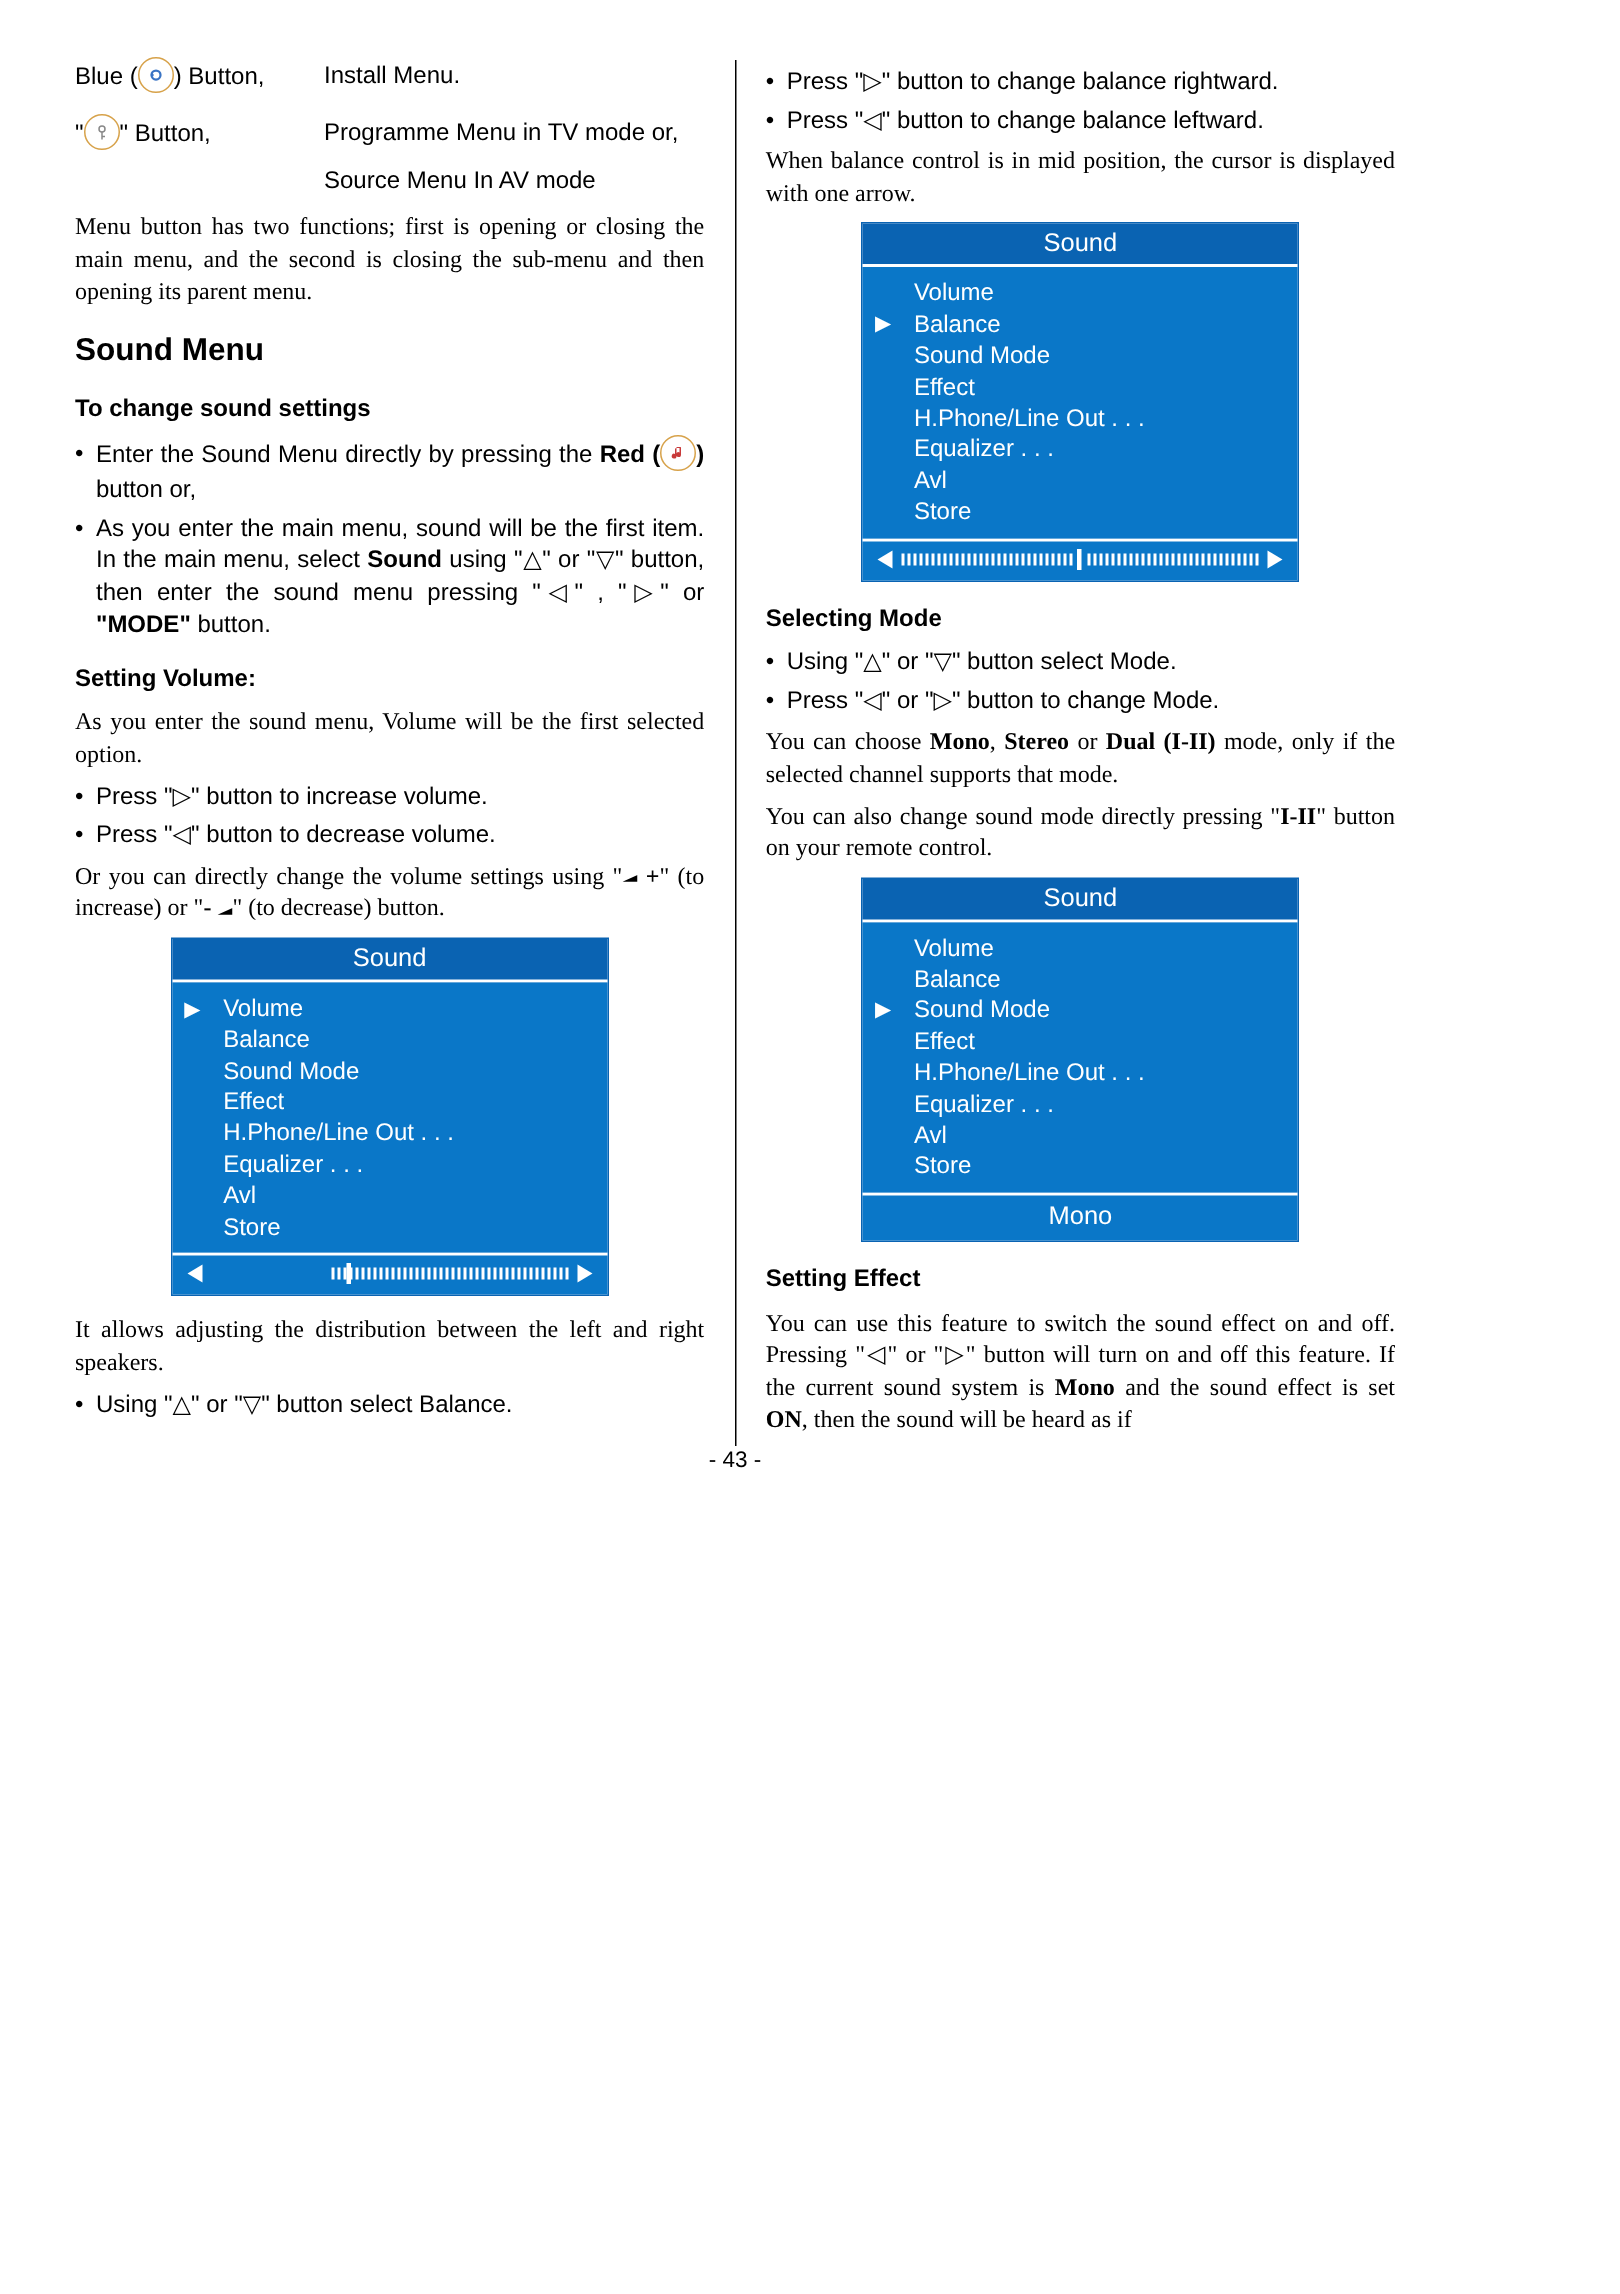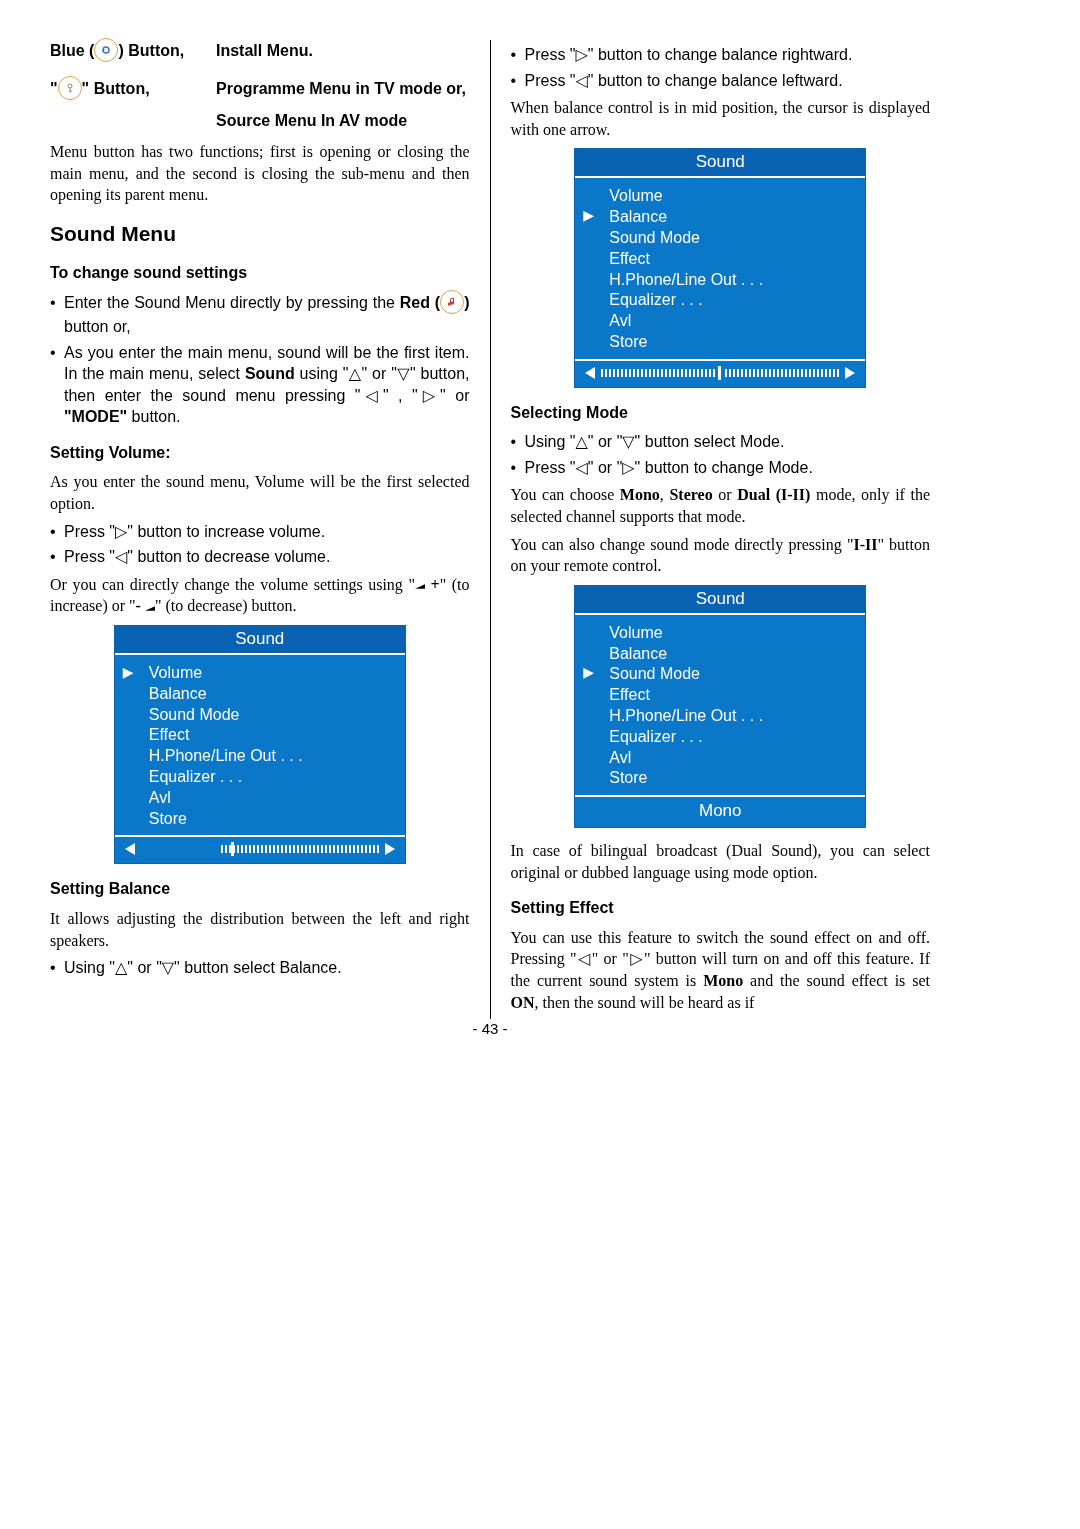--- a/index.html
+++ b/index.html
@@ -24,21 +24,21 @@
     width: 1px;
     background: #000;
     align-self: stretch;
   }
   .button-grid {
     display: grid;
     grid-template-columns: 150px 1fr;
     column-gap: 16px;
     row-gap: 14px;
     margin-bottom: 10px;
-    font-weight: bold;
+    font-weight: normal;
   }
   h2 {
     font-size: 21px;
     font-weight: bold;
     margin: 14px 0 0 0;
   }
   h3 {
     font-size: 16px;
     font-weight: bold;
     margin: 14px 0 8px 0;
@@ -308,21 +308,20 @@
               <div class="tick"></div>
               <div class="tick"></div>
               <div class="tick"></div>
           </div>
           <div class="slider-thumb" style="left:38%;"></div>
         </div>
         <div class="tri-right"></div>
       </div>
     </div>
 
-    <h3>Setting Balance</h3>
     <p>It allows adjusting the distribution between the left and right speakers.</p>
     <div class="bullet">
       <div class="dot">•</div>
         <div class="bt">Using "△" or "▽" button select Balance.</div>
     </div>
 
   </div>
 
   <div class="divider"></div>
 
@@ -452,21 +451,20 @@
           <div>Effect</div>
           <div>H.Phone/Line Out . . .</div>
           <div>Equalizer . . .</div>
           <div>Avl</div>
           <div>Store</div>
         </div>
       </div>
       <div class="sp-foot-mono">Mono</div>
     </div>
 
-    <p>In case of bilingual broadcast (Dual Sound), you can select original or dubbed language using mode option.</p>
 
     <h3>Setting Effect</h3>
     <p>
       <span>You can use this feature to switch the sound effect on and off. Pressing "◁" or "▷" button will turn on and off this feature. If the current sound system is </span><b>Mono</b><span> and the sound effect is set </span><b>ON</b><span>, then the sound will be heard as if</span>
     </p>
 
   </div>
 </div>
 
 <div class="page-num">- 43 -</div>

